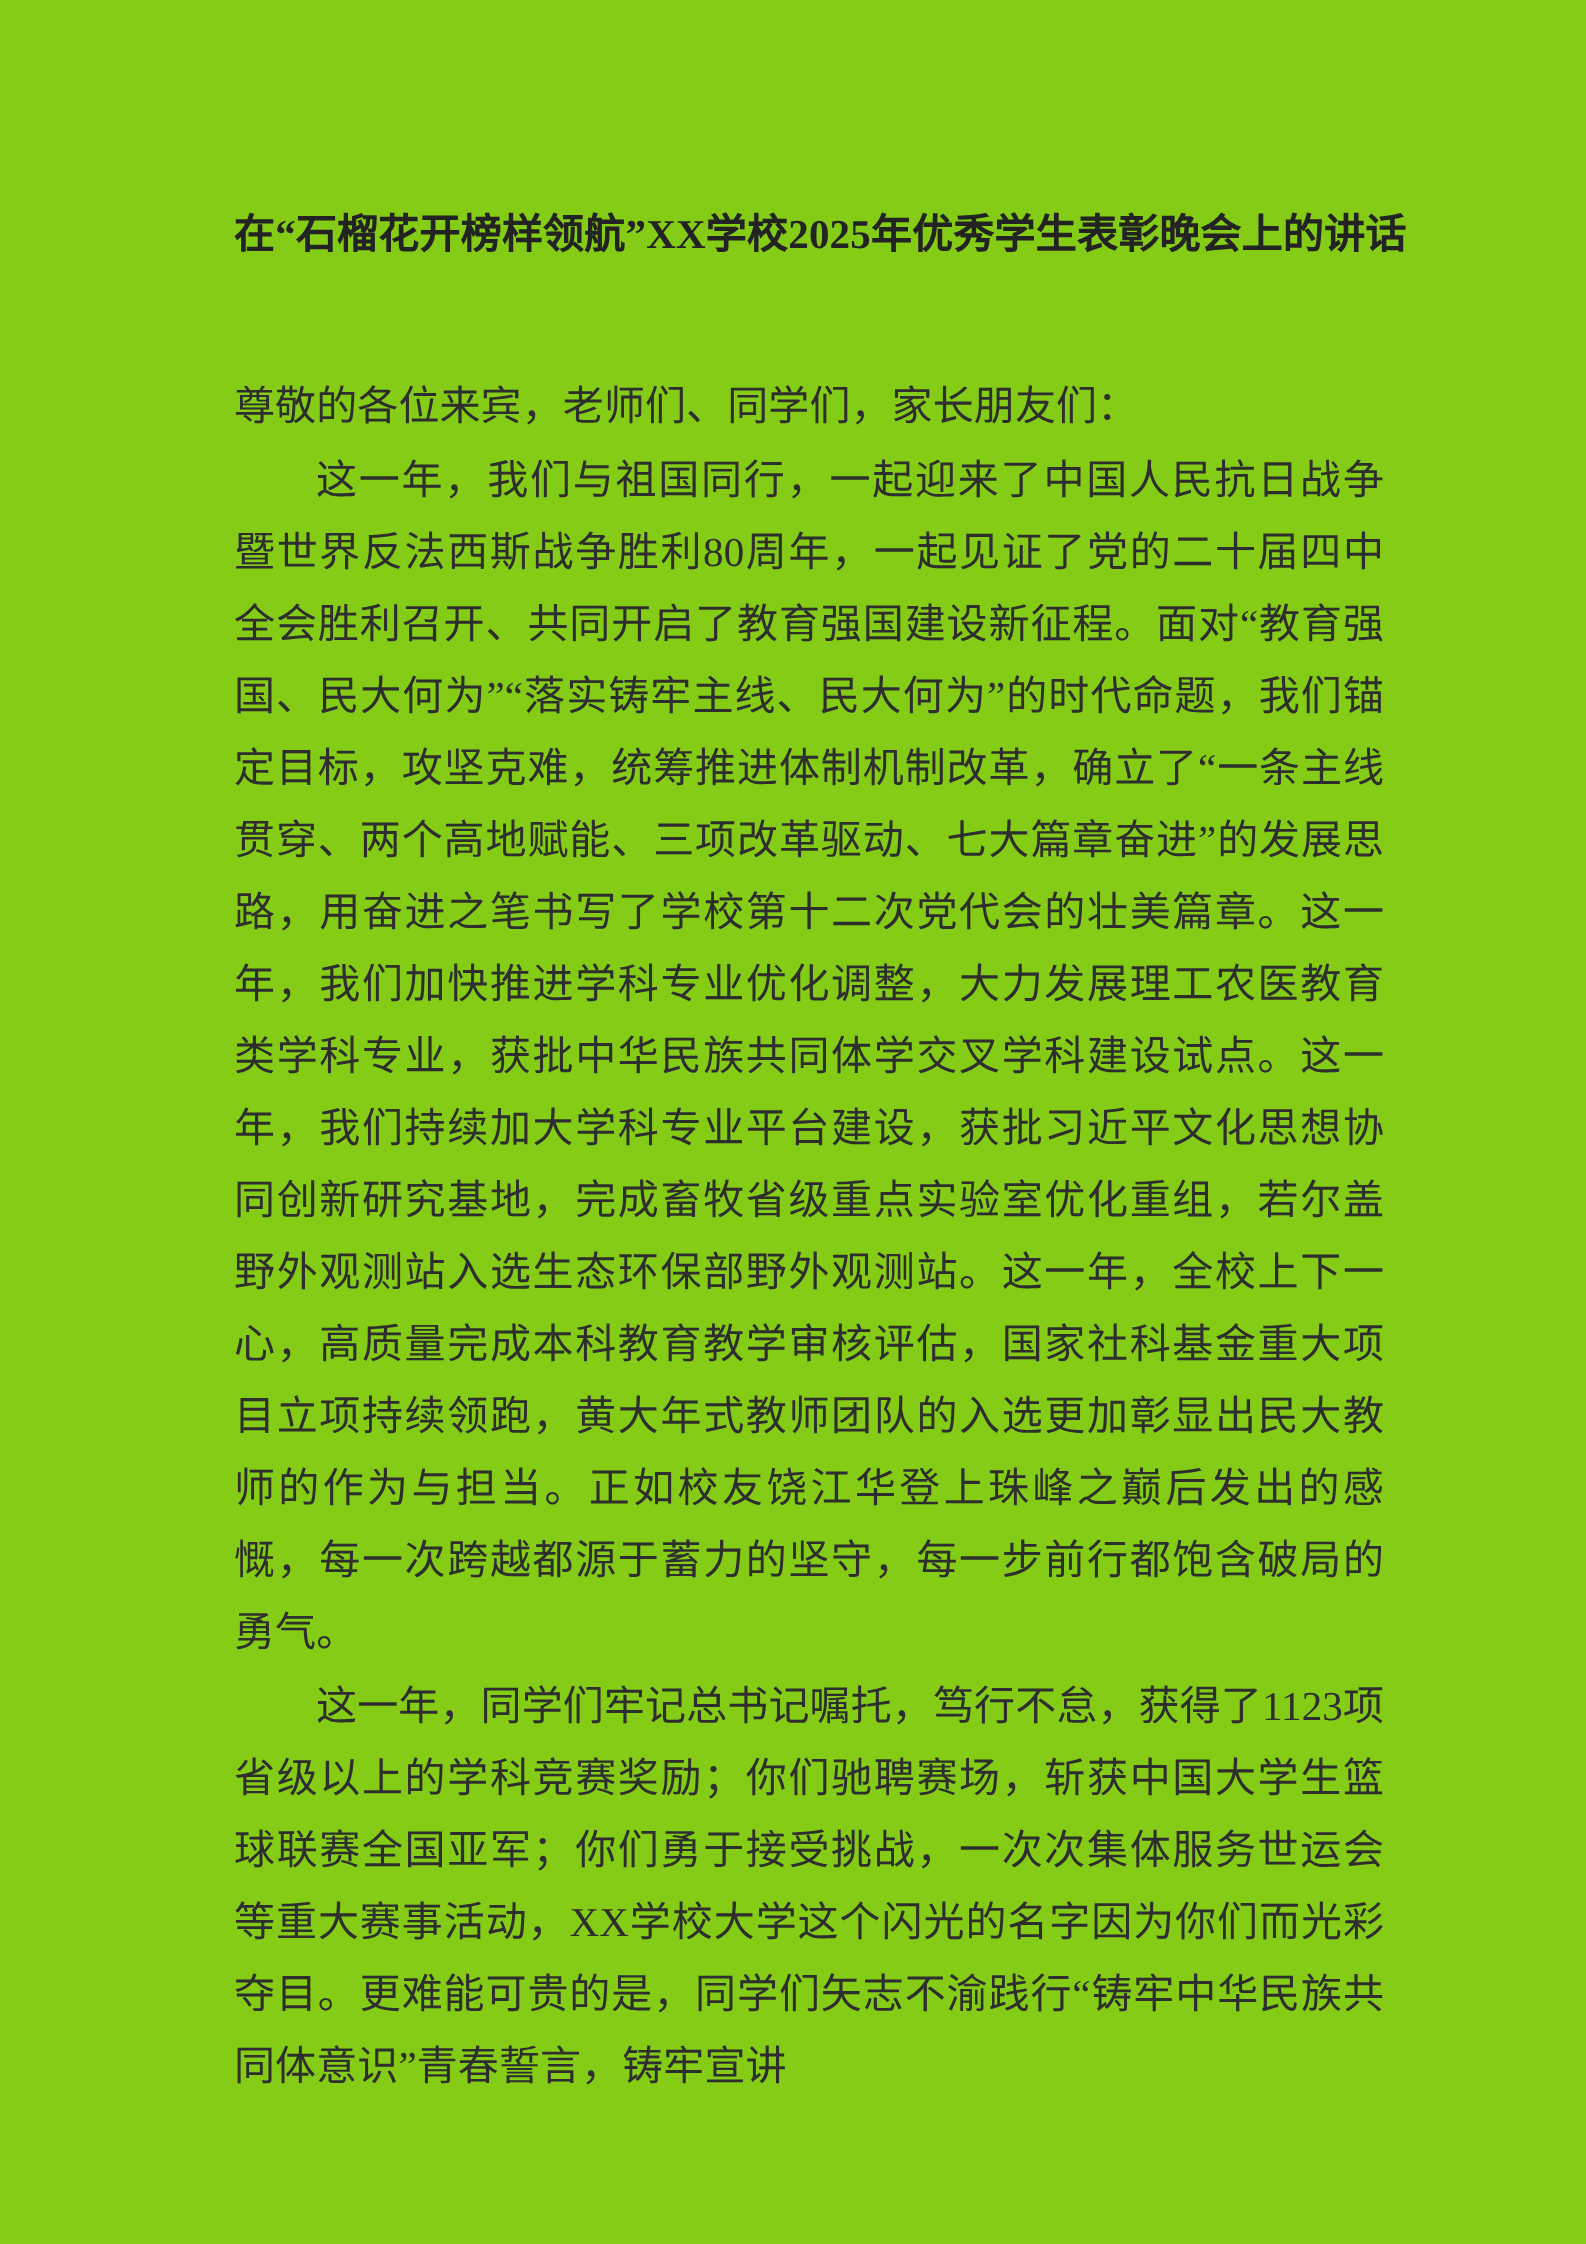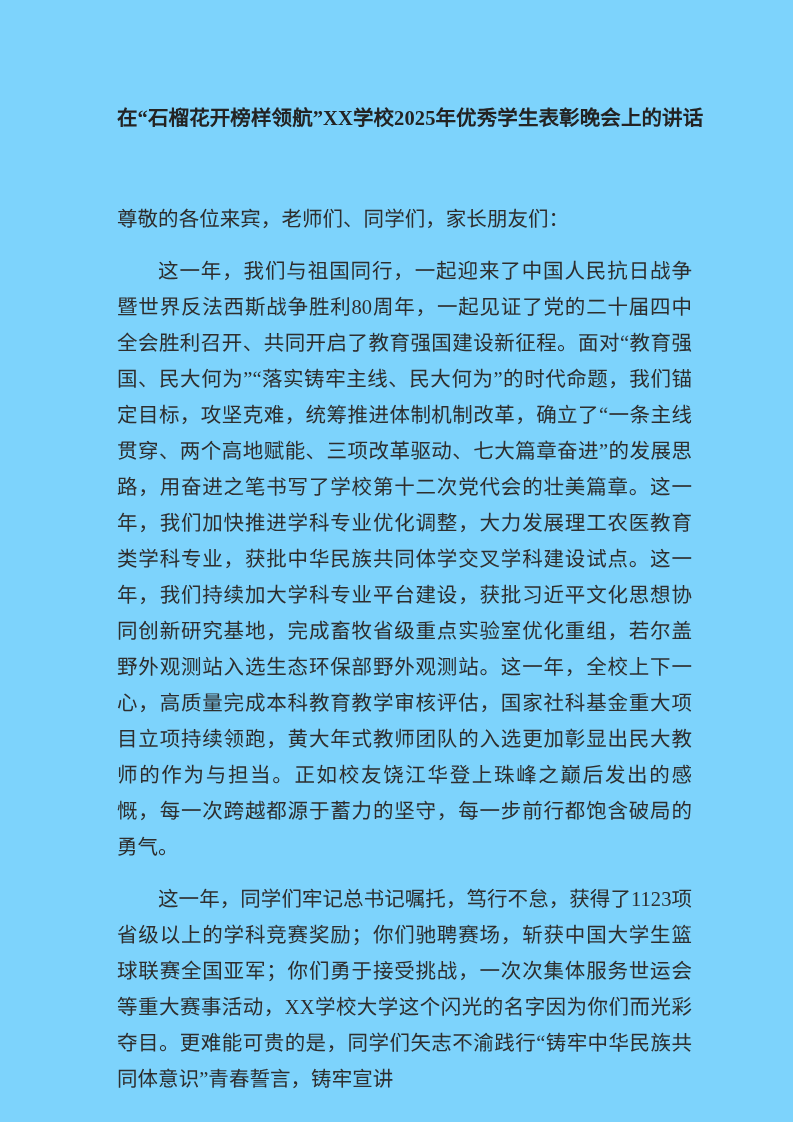--- a/index.html
+++ b/index.html
@@ -13,21 +13,21 @@
     height: 1122px;
     overflow: hidden;
     font-family: "Liberation Serif", "DejaVu Serif", serif;
     color: #2b2b2b;
     position: relative;
   }
   .page {
     position: relative;
     width: 793px;
     height: 1122px;
-    background: #7dd3fc;
+    background: #84cc16;
     box-sizing: border-box;
   }
   .page-body {
     position: absolute;
     left: 117px;
     top: 0;
     width: 575px;
   }
   .doc-title {
     margin: 0;
@@ -44,21 +44,21 @@
     left: 0;
     width: 575px;
   }
   .body-text {
     position: absolute;
     top: 185px;
     left: 0;
     width: 575px;
   }
   .para {
-    margin: 16px 0 0 0;
+    margin: 1px 0 0 0;
     padding: 0;
     font-size: 20.5px;
     line-height: 36px;
     text-align: justify;
     text-justify: inter-character;
     text-align-last: left;
     letter-spacing: 0.05px;
     color: #2e2e2e;
   }
   .para.indent {

